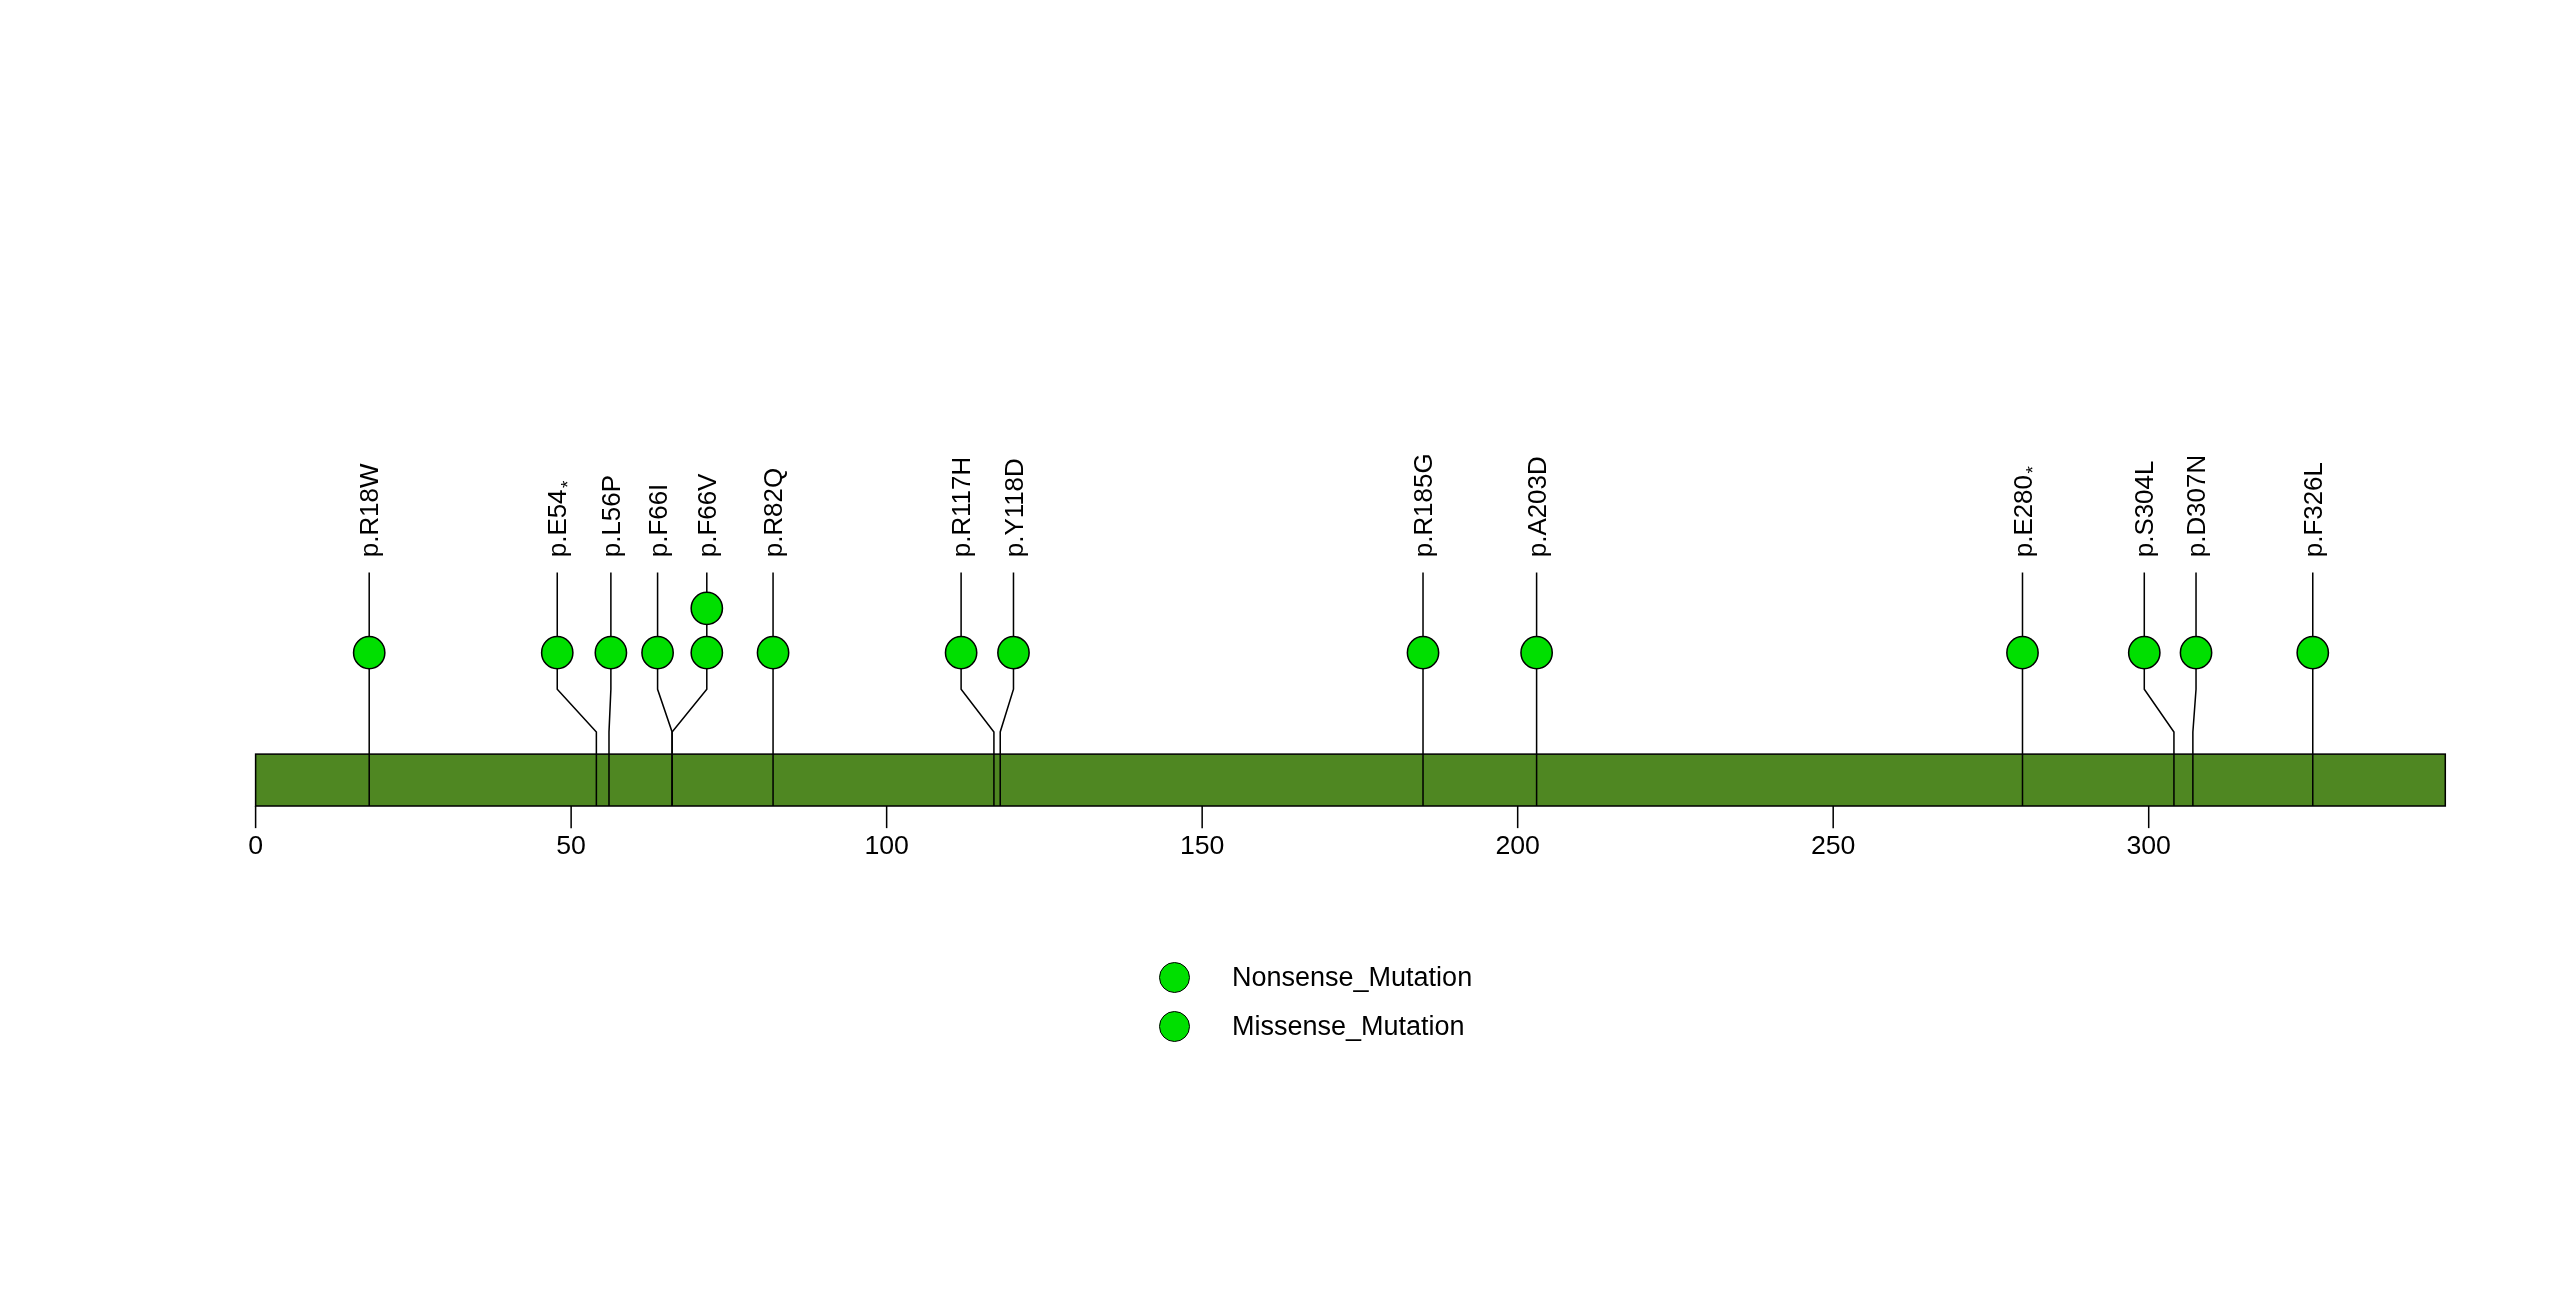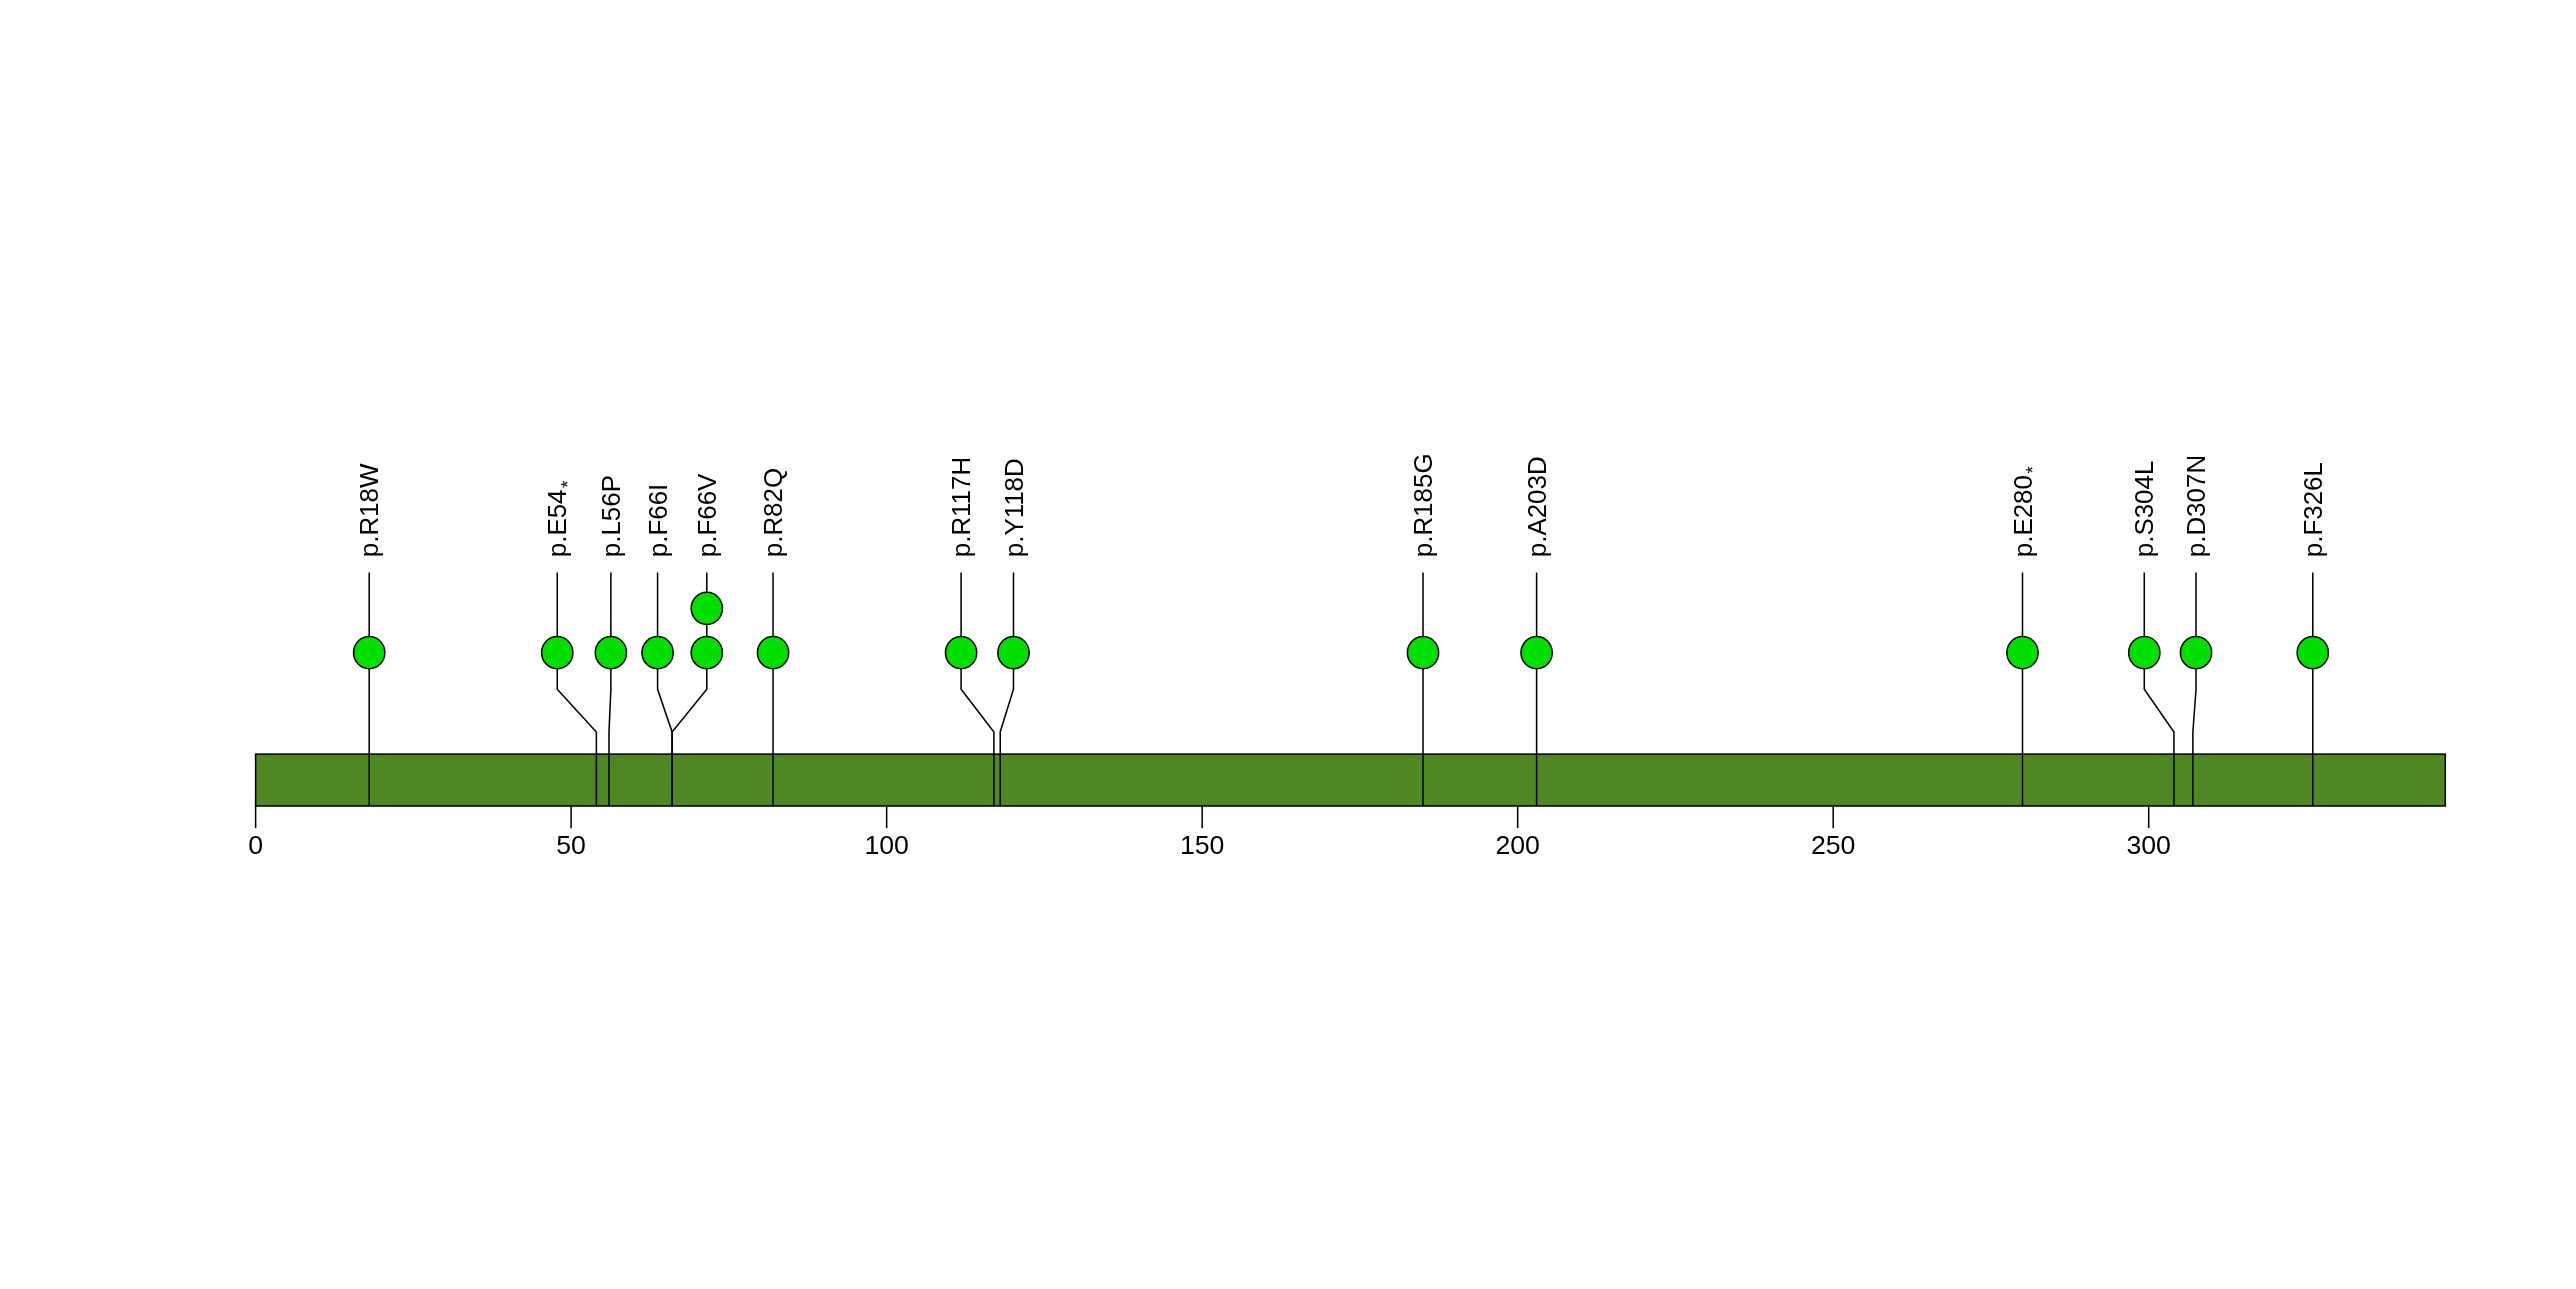--- a/index.html
+++ b/index.html
@@ -97,14 +97,24 @@
       <ellipse cx="2810.211" cy="855" rx="20.5" ry="21" fill="#00DF00" stroke="#000000" stroke-width="2"></ellipse>
       <text transform="translate(2822.211,730) rotate(-90)" font-size="34" fill="#000000">p.S304L</text>
       <polyline points="2878.025,750 2878.025,903 2873.89,959 2873.89,1056" fill="none" stroke="#000000" stroke-width="2"></polyline>
       <ellipse cx="2878.025" cy="855" rx="20.5" ry="21" fill="#00DF00" stroke="#000000" stroke-width="2"></ellipse>
       <text transform="translate(2890.025,730) rotate(-90)" font-size="34" fill="#000000">p.D307N</text>
       <polyline points="3031.02,750 3031.02,903 3031.02,959 3031.02,1056" fill="none" stroke="#000000" stroke-width="2"></polyline>
       <ellipse cx="3031.02" cy="855" rx="20.5" ry="21" fill="#00DF00" stroke="#000000" stroke-width="2"></ellipse>
       <text transform="translate(3043.02,730) rotate(-90)" font-size="34" fill="#000000">p.F326L</text>
     </svg>
 
+  <div class="legend">
+    <div class="legend-row">
+      <span class="legend-swatch" style="background: rgb(0, 223, 0);"></span>
+      <span class="legend-label">Nonsense_Mutation</span>
+    </div>
+    <div class="legend-row">
+      <span class="legend-swatch" style="background: rgb(0, 223, 0);"></span>
+      <span class="legend-label">Missense_Mutation</span>
+    </div>
+  </div>
 </div>
 
 
 </body></html>

